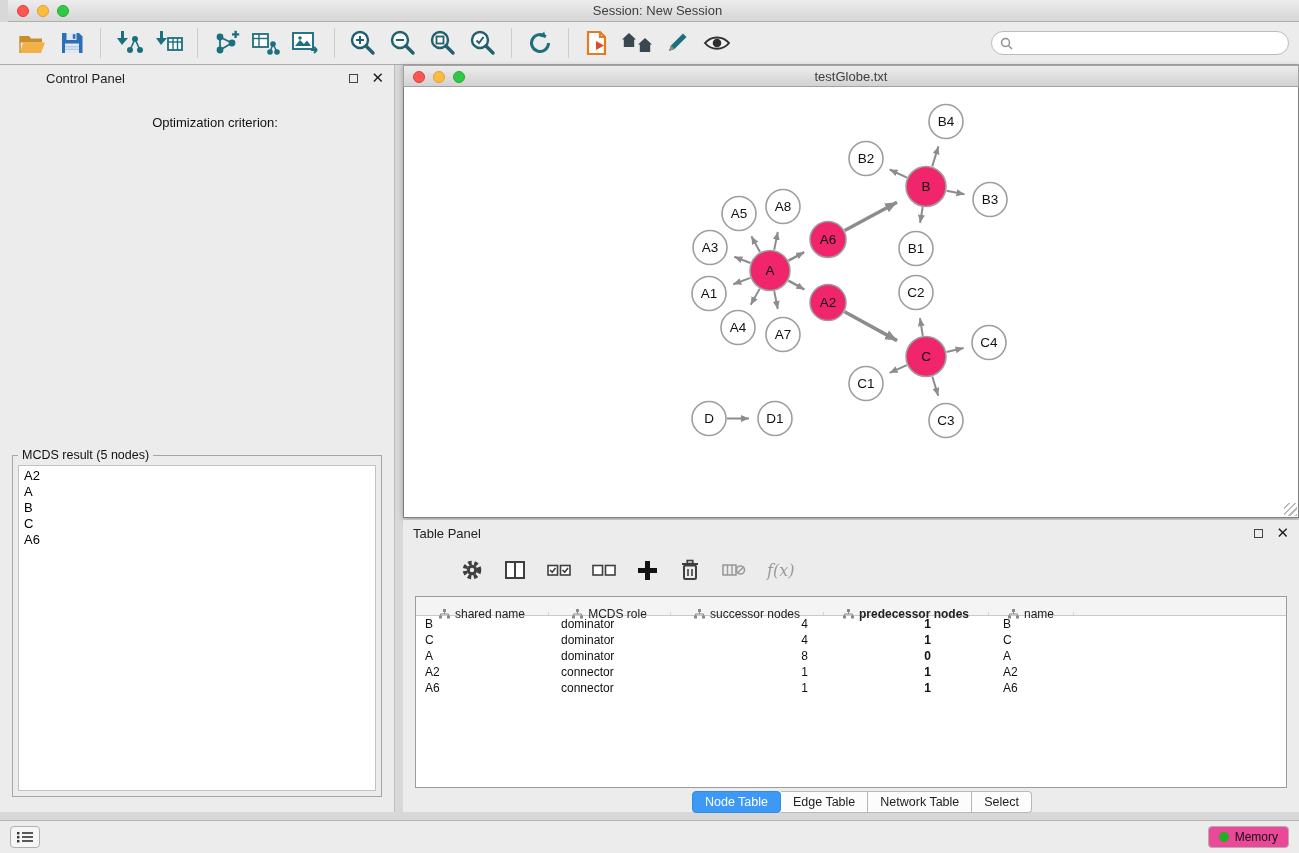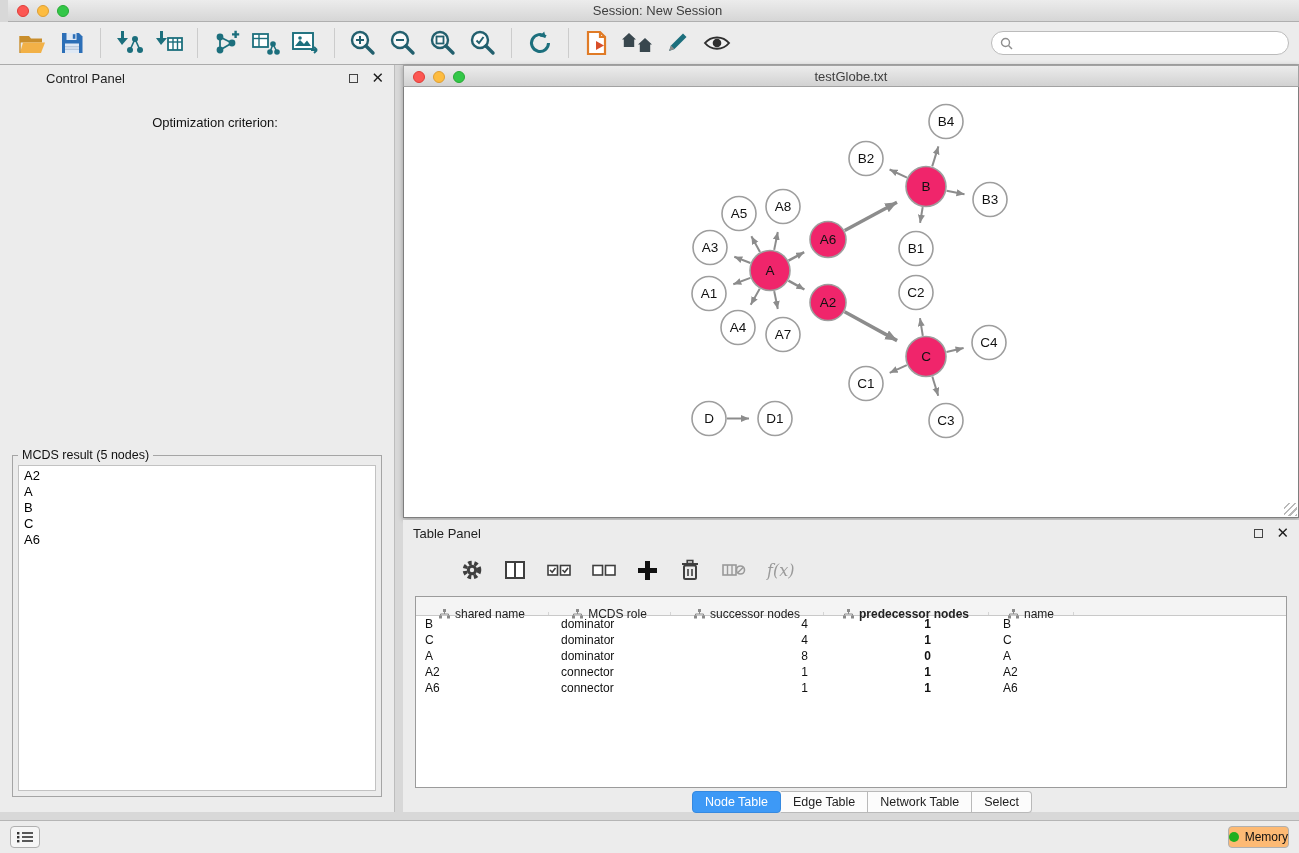--- a/index.html
+++ b/index.html
@@ -89,21 +89,21 @@
 .bt-tab:first-child{border-left:1px solid #B9B9B9;border-radius:4px 0 0 4px;}
 .bt-tab:last-child{border-radius:0 4px 4px 0;}
 .bt-tab.active{background:#3D99F6;border-color:#3589E0;color:#fff;border-radius:4px;}
 
 
 #status-bar{position:absolute;left:0;top:820px;width:1299px;height:33px;background:#ECECEC;
   border-top:1px solid #B5B5B5;}
 .sb-left{position:absolute;left:10px;top:5px;width:30px;height:22px;border:1px solid #B0B0B0;
   border-radius:4px;background:#F6F6F6;display:flex;align-items:center;justify-content:center;cursor:pointer;}
 .memory-btn{position:absolute;right:10px;top:5px;height:22px;border:1px solid #B0B0B0;border-radius:4px;
-  background:#fdba74;display:flex;align-items:center;gap:6px;padding:0 0;font-size:12px;color:#111;cursor:pointer;}
+  background:#ec4899;display:flex;align-items:center;gap:6px;padding:0 10px;font-size:12px;color:#111;cursor:pointer;}
 .mem-dot{width:10px;height:10px;border-radius:50%;background:#1FAF1F;}
 </style>
 </head>
 <body>
 
 <div id="titlebar">
   <div class="lights">
     <span class="light red"></span>
     <span class="light yellow"></span>
     <span class="light green"></span>

